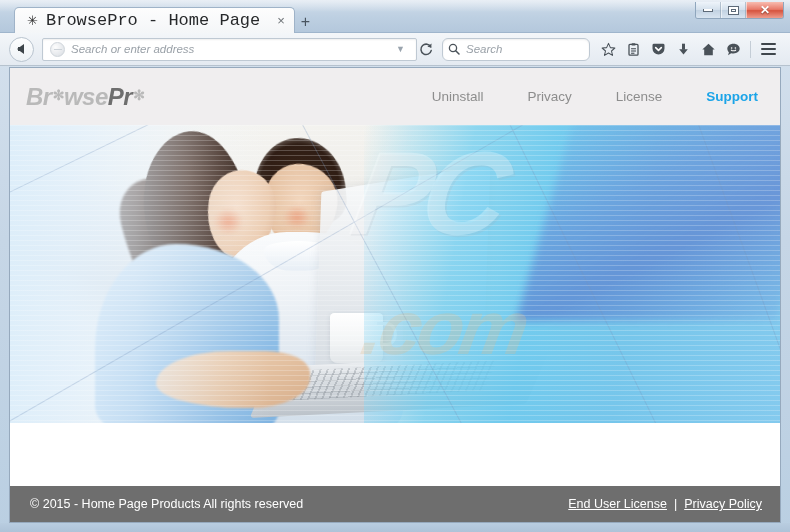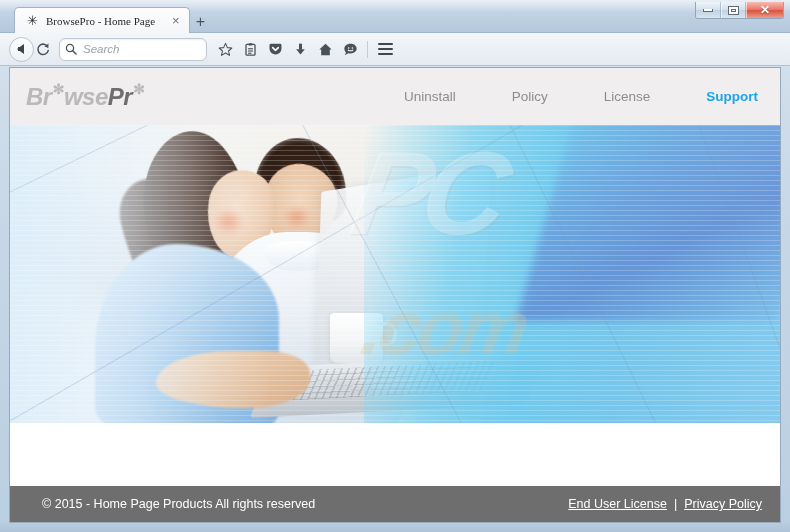--- a/index.html
+++ b/index.html
@@ -69,22 +69,22 @@
     background: linear-gradient(180deg,#fdfdfd 0%,#f4f6f8 100%);
     border: 1px solid #9fb3c8; border-bottom: none;
     border-radius: 5px 5px 0 0;
     cursor: pointer;
   }
   #tab-favicon {
     font-size: 13px; color: #2e2e2e; line-height: 1;
     width: 13px; text-align: center;
   }
   #tab-title {
-    font-size: 11px; color: #27292b; white-space: nowrap;
-    font-family: Liberation Serif, serif;
+    font-size: 17px; color: #27292b; white-space: nowrap;
+    font-family: Liberation Mono, monospace;
   }
   #tab-close {
     font-size: 13px; color: #6d7276; line-height: 1; margin-left: 10px;
     cursor: pointer;
   }
   #newtab {
     margin-left: 6px; margin-bottom: 3px;
     font-size: 16px; color: #4a5560; line-height: 1;
     cursor: pointer; font-weight: 300;
   }
@@ -155,27 +155,27 @@
     position:absolute; left:9px; top:67px; width:772px; height:456px;
     background:#fff; border:1px solid #96a9bd; overflow:hidden;
   }
 
   
   #site-header {
     position: relative; height: 57px; background:#f0eeef;
     display:flex; align-items:center; justify-content:space-between;
     padding: 0 22px 0 16px;
   }
-  #logo { display:flex; align-items:flex-start; font-style:italic; font-weight:bold;
+  #logo { display:flex; align-items:center; font-style:italic; font-weight:bold;
           font-size: 24px; letter-spacing:-.5px; user-select:none; }
   #logo .lg-a { color:#b9b9b9; }
   #logo .lg-b { color:#6e6e6e; }
   #logo .lg-star { color:#b9b9b9; font-size:14px; font-style:normal; margin-left:1px; position:relative; top:-2px;}
 
-  #site-nav { display:flex; align-items:flex-start; gap:56px; }
+  #site-nav { display:flex; align-items:flex-start; gap:44px; }
   .navlink {
     font-size: 13.5px; color:#8d8d8d; text-decoration:none; cursor:pointer;
     font-family:"Liberation Sans", sans-serif;
   }
   .navlink.accent { color:#1ba4e8; font-weight:bold; }
 
   
   #hero {
     position: relative; height: 298px; overflow:hidden;
     background:#dff0fa;
@@ -367,21 +367,21 @@
 
   
   #page-body { height: 63px; background:#fff; }
 
   
   #site-footer {
     height: 36px; background:#6e6e6e;
     display:flex; align-items:center; justify-content:space-between;
     padding: 0 18px 0 20px;
   }
-  #copyright { font-size:12.5px; color:#ffffff;margin-left:12px; }
+  #copyright { font-size:12.5px; color:#ffffff; }
   #footer-links { display:flex; align-items:center; gap:7px; font-size:12.5px; color:#fff;text-align:center; }
   #footer-links a { color:#fff; text-decoration:underline; cursor:pointer; }
   #footer-sep { color:#fff; }
 
   
   #bottom-edge {
     position:absolute; left:0; bottom:0; width:790px; height:9px;
     background: linear-gradient(180deg,#b9cde0,#aec3d8);
   }
 </style>
@@ -414,20 +414,26 @@
       </div>
     </div>
   </div>
 
   <div id="navbar">
 
     <div id="backbtn">
       <span class="arrow-left"></span>
     </div>
 
+    <div id="urlbar">
+      <span id="urlbar-globe"></span>
+      <span id="urlbar-placeholder">Search or enter address</span>
+      <span id="urlbar-spacer"></span>
+      <span id="urlbar-dropdown">▼</span>
+    </div>
 
     <div id="reloadbtn">
       <svg width="14" height="14" viewBox="0 0 14 14">
         <path d="M11.8 5.0 A5.2 5.2 0 1 0 12.2 8.6" fill="none" stroke="#4a5259" stroke-width="1.5" stroke-linecap="round"></path>
         <path d="M12.6 1.6 L12.1 5.5 L8.4 4.8 Z" fill="#4a5259"></path>
       </svg>
     </div>
 
     <div id="searchbar">
       <svg width="12" height="12" viewBox="0 0 12 12">
@@ -500,21 +506,21 @@
       <div id="logo">
         <span class="lg-a">Br</span>
           <span class="lg-star">✻</span>
           <span class="lg-a">wse</span>
           <span class="lg-b">Pr</span>
           <span class="lg-star">✻</span>
       </div>
 
       <div id="site-nav">
         <a class="navlink">Uninstall</a>
-        <a class="navlink">Policy</a>
+        <a class="navlink">Privacy</a>
         <a class="navlink">License</a>
         <a class="navlink accent">Support</a>
       </div>
     </div>
 
     <div id="hero">
       <div id="hero-photo"></div>
 
       <div id="fig-woman-pony"></div>
       <div id="fig-woman-hair"></div>

